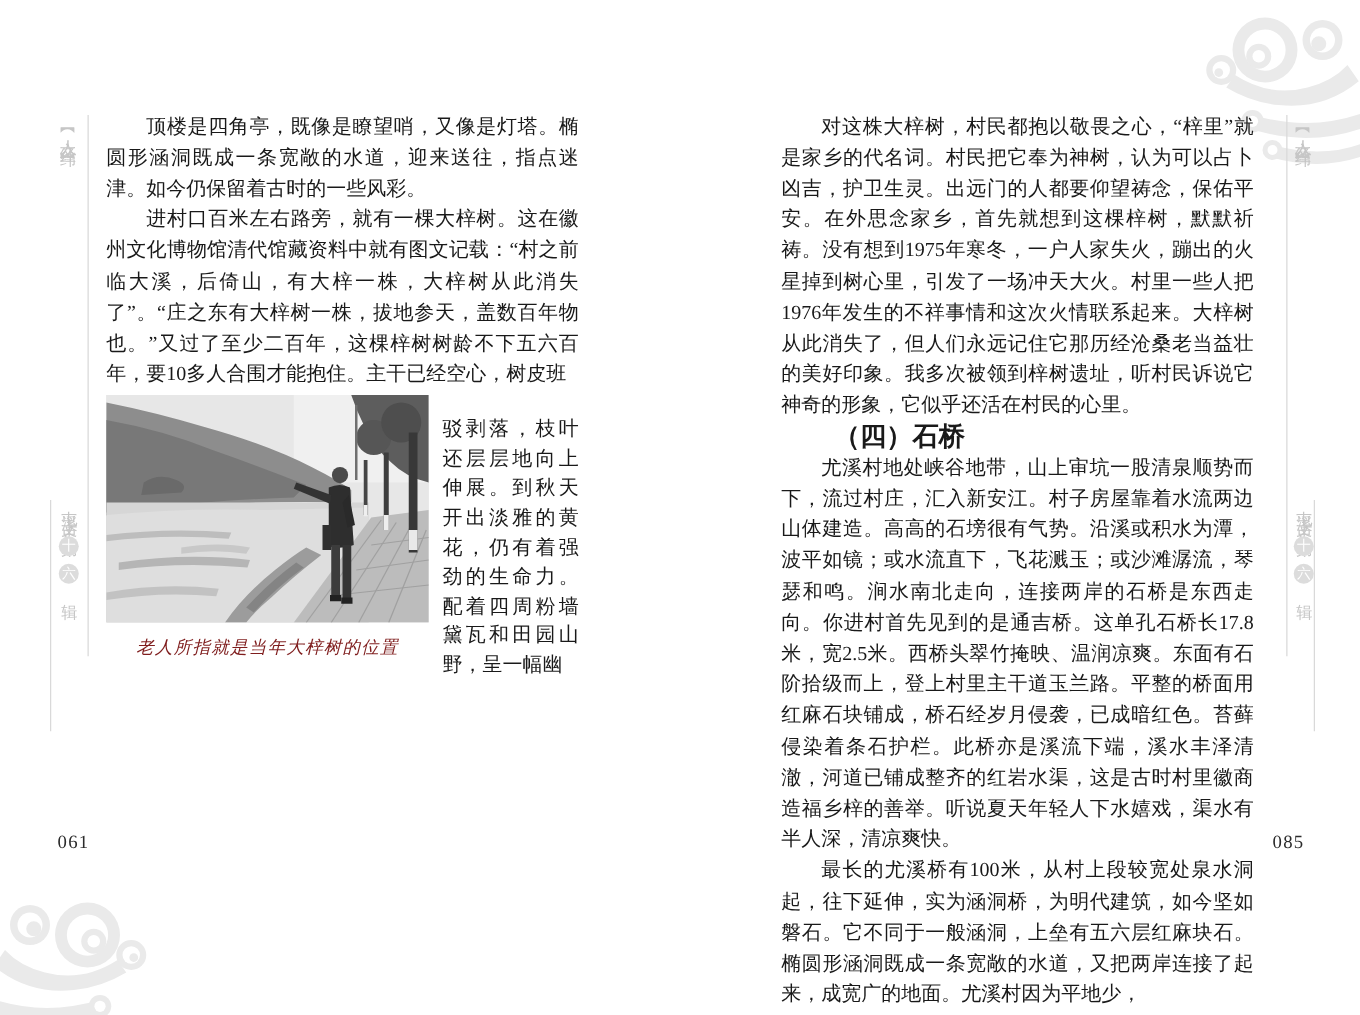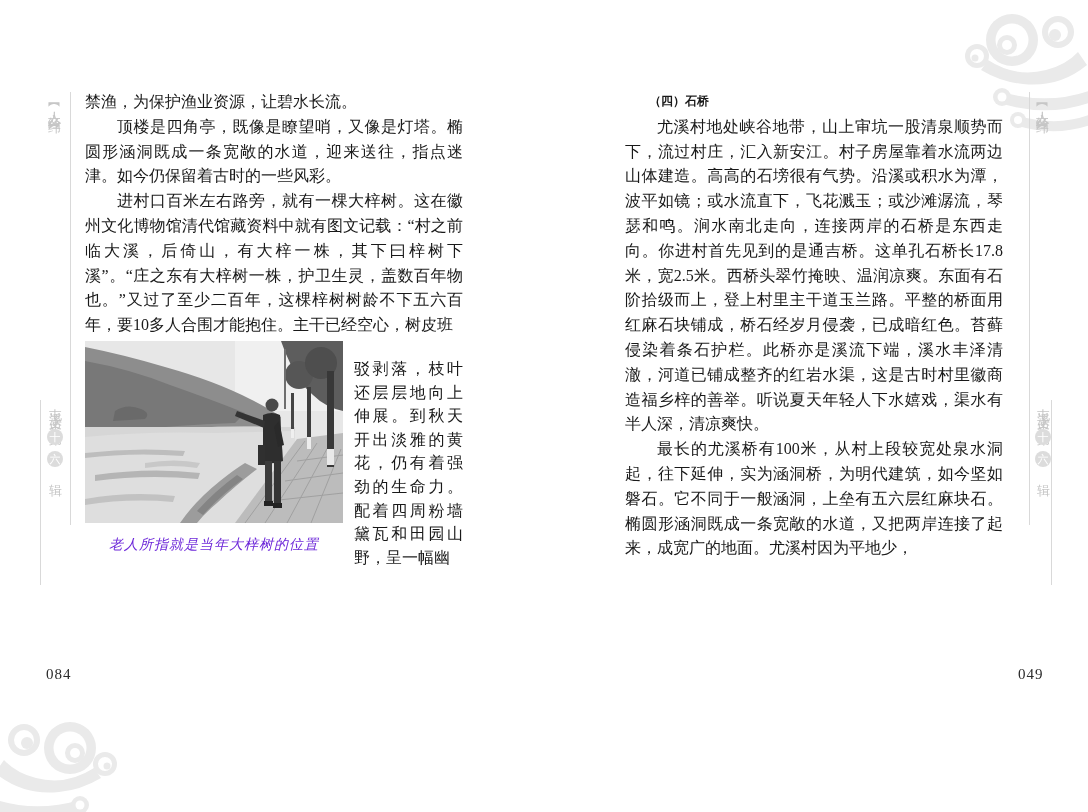--- a/index.html
+++ b/index.html
@@ -56,32 +56,32 @@
   .col{
     position:absolute;top:90px;width:378px;
     font-size:16px;line-height:24.8px;text-align:justify;
     text-justify:inter-ideograph;color:#191919;
   }
   .col-left{left:85px;}
   .col-right{left:625px;}
   .col p{margin:0;text-indent:2em;}
   .col p.cont{text-indent:0;}
   .sec-head{
-    font-family:Liberation Mono, monospace;
-    font-weight:700;text-indent:2em;margin:0;font-size:12px;
+    font-family:Liberation Sans, sans-serif;
+    font-weight:700;text-indent:2em;margin:0;font-size:21px;
   }
 
   
   .photo-row{display:flex;gap:11px;margin-top:3px;}
   figure.photo-fig{margin:0;width:258px;flex:0 0 258px;}
   .photo-frame{width:258px;height:182px;display:block;background:#e6e6e6;}
   figcaption{
     text-align:center;font-size:14px;font-style:italic;
-    margin-top:9px;letter-spacing:1px;color:#6d28d9;
-    font-family:Liberation Sans, sans-serif;
+    margin-top:9px;letter-spacing:1px;color:#7f1d1d;
+    font-family:Liberation Serif, serif;
   }
   .side-text{flex:1;text-align:justify;text-justify:inter-ideograph;line-height:23.6px;margin-top:16px;}
 </style>
 </head>
 <body>
 
 <div class="spread">
 
   <svg class="cloud cloud-tr" width="150" height="128" viewBox="0 0 150 128">
     <g fill="#eaeaea">
@@ -142,27 +142,26 @@
     <span class="vpart tail">辑</span>
   </div>
 
   <div class="series series-right">
     <span class="vpart">屯溪文史·第</span>
     <span class="circ">十</span>
     <span class="circ">六</span>
     <span class="vpart tail">辑</span>
   </div>
 
-  <div class="pagenum pagenum-left">084</div>
-  <div class="pagenum pagenum-right">049</div>
+  <div class="pagenum pagenum-left">061</div>
+  <div class="pagenum pagenum-right">085</div>
 
   <div class="col col-left">
-    <p class="cont">禁渔，为保护渔业资源，让碧水长流。</p>
     <p>顶楼是四角亭，既像是瞭望哨，又像是灯塔。椭圆形涵洞既成一条宽敞的水道，迎来送往，指点迷津。如今仍保留着古时的一些风彩。</p>
-    <p>进村口百米左右路旁，就有一棵大梓树。这在徽州文化博物馆清代馆藏资料中就有图文记载：“村之前临大溪，后倚山，有大梓一株，其下曰梓树下溪”。“庄之东有大梓树一株，护卫生灵，盖数百年物也。”又过了至少二百年，这棵梓树树龄不下五六百年，要10多人合围才能抱住。主干已经空心，树皮班</p>
+    <p>进村口百米左右路旁，就有一棵大梓树。这在徽州文化博物馆清代馆藏资料中就有图文记载：“村之前临大溪，后倚山，有大梓一株，大梓树从此消失了”。“庄之东有大梓树一株，拔地参天，盖数百年物也。”又过了至少二百年，这棵梓树树龄不下五六百年，要10多人合围才能抱住。主干已经空心，树皮班</p>
 
     <div class="photo-row">
       <figure class="photo-fig">
         <svg class="photo-frame" viewBox="0 0 258 182" preserveAspectRatio="none">
 
           <rect x="0" y="0" width="258" height="182" fill="#e7e7e7"></rect>
           <rect x="150" y="0" width="108" height="70" fill="#f0f0f0"></rect>
 
           <path d="M0 6 Q 40 14 80 26 Q 130 40 165 58 Q 185 68 196 76 L 196 86 Q 120 84 60 90 Q 25 93 0 97 Z" fill="#8d8d8d"></path>
           <path d="M0 20 Q 45 28 85 44 Q 125 58 160 72 L 150 82 Q 90 84 40 90 L 0 94 Z" fill="#787878"></path>
@@ -214,18 +213,19 @@
             <rect x="173" y="104" width="7" height="20" fill="#303030"></rect>
           </g>
         </svg>
         <figcaption>老人所指就是当年大梓树的位置</figcaption>
       </figure>
       <div class="side-text">驳剥落，枝叶还层层地向上伸展。到秋天开出淡雅的黄花，仍有着强劲的生命力。配着四周粉墙黛瓦和田园山野，呈一幅幽</div>
     </div>
   </div>
 
   <div class="col col-right">
+    <p>对这株大梓树，村民都抱以敬畏之心，“梓里”就是家乡的代名词。村民把它奉为神树，认为可以占卜凶吉，护卫生灵。出远门的人都要仰望祷念，保佑平安。在外思念家乡，首先就想到这棵梓树，默默祈祷。没有想到1975年寒冬，一户人家失火，蹦出的火星掉到树心里，引发了一场冲天大火。村里一些人把1976年发生的不祥事情和这次火情联系起来。大梓树从此消失了，但人们永远记住它那历经沧桑老当益壮的美好印象。我多次被领到梓树遗址，听村民诉说它神奇的形象，它似乎还活在村民的心里。</p>
     <p class="sec-head">（四）石桥</p>
     <p>尤溪村地处峡谷地带，山上审坑一股清泉顺势而下，流过村庄，汇入新安江。村子房屋靠着水流两边山体建造。高高的石塝很有气势。沿溪或积水为潭，波平如镜；或水流直下，飞花溅玉；或沙滩潺流，琴瑟和鸣。涧水南北走向，连接两岸的石桥是东西走向。你进村首先见到的是通吉桥。这单孔石桥长17.8米，宽2.5米。西桥头翠竹掩映、温润凉爽。东面有石阶拾级而上，登上村里主干道玉兰路。平整的桥面用红麻石块铺成，桥石经岁月侵袭，已成暗红色。苔藓侵染着条石护栏。此桥亦是溪流下端，溪水丰泽清澈，河道已铺成整齐的红岩水渠，这是古时村里徽商造福乡梓的善举。听说夏天年轻人下水嬉戏，渠水有半人深，清凉爽快。</p>
     <p>最长的尤溪桥有100米，从村上段较宽处泉水洞起，往下延伸，实为涵洞桥，为明代建筑，如今坚如磐石。它不同于一般涵洞，上垒有五六层红麻块石。椭圆形涵洞既成一条宽敞的水道，又把两岸连接了起来，成宽广的地面。尤溪村因为平地少，</p>
   </div>
 
 </div>
 
 </body></html>

